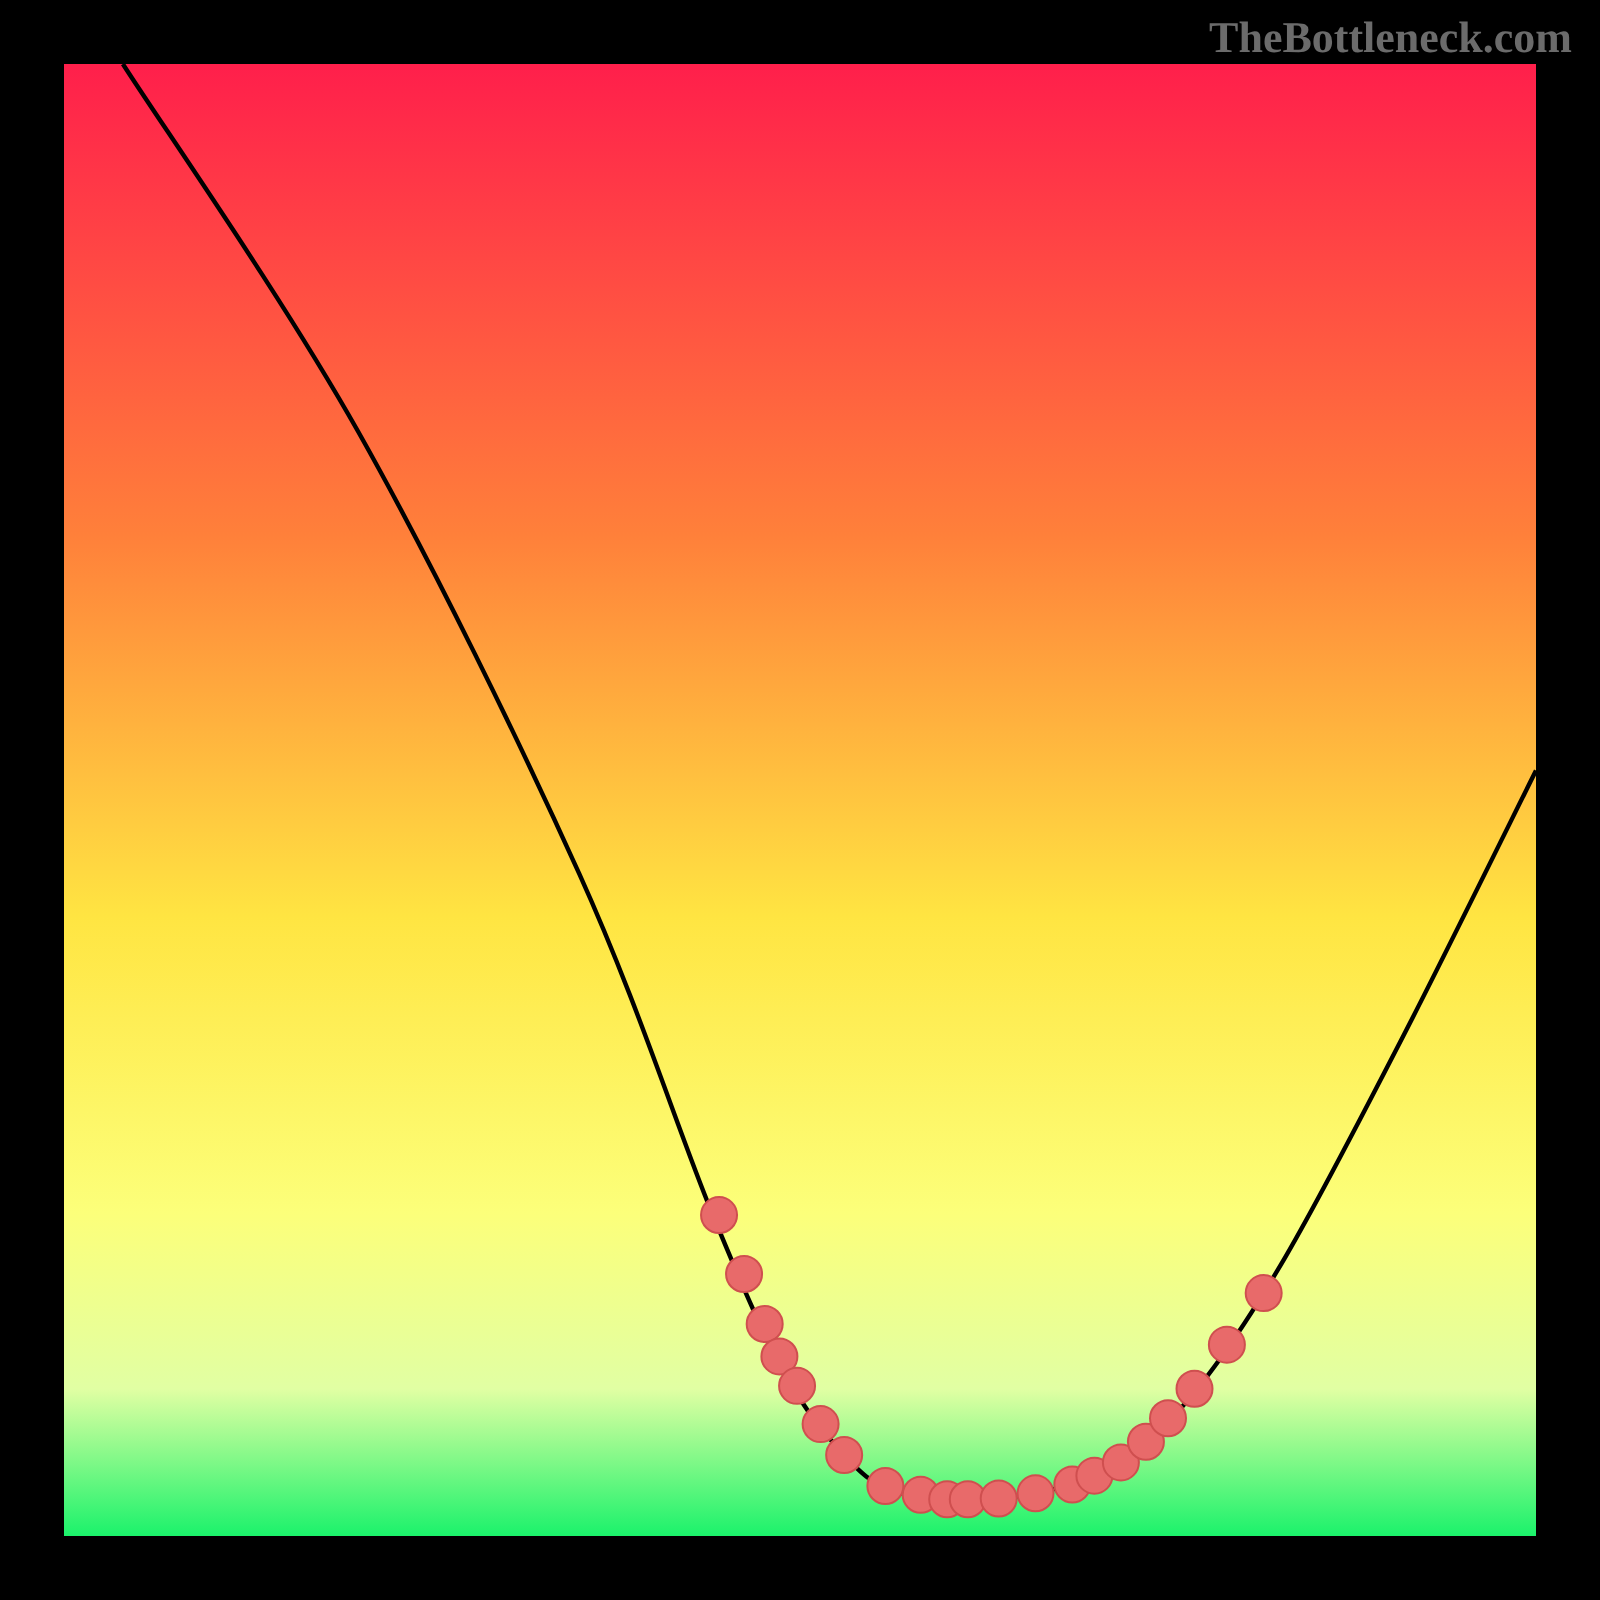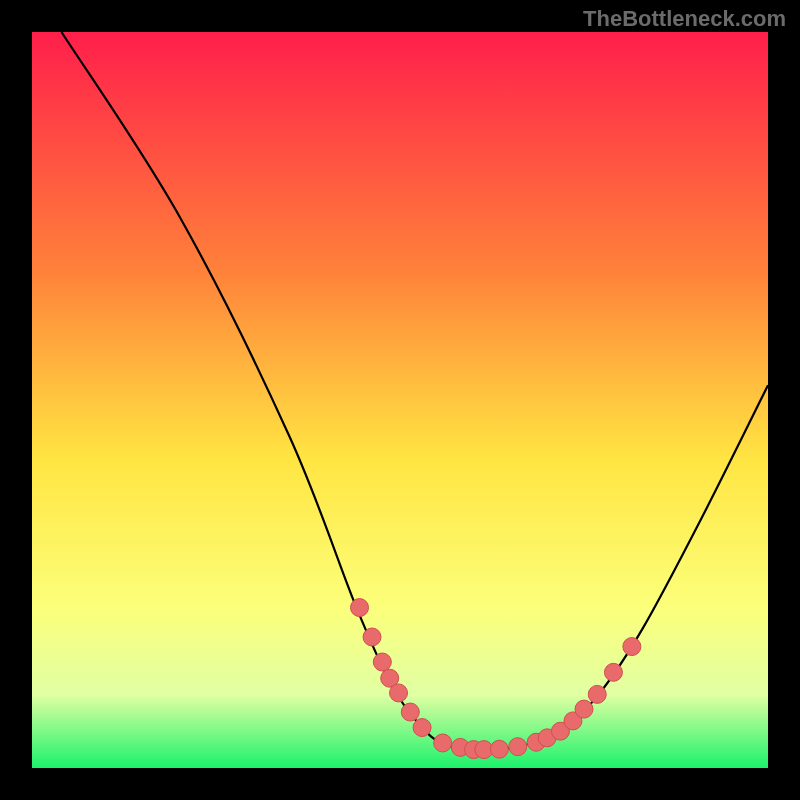--- a/index.html
+++ b/index.html
@@ -22,21 +22,21 @@
     position: absolute;
     left: 32px;
     top: 32px;
     width: 736px;
     height: 736px;
   }
   .watermark {
     position: absolute;
     top: 6px;
     right: 14px;
-    font-family: Liberation Sans, sans-serif;
+    font-family: Liberation Serif, serif;
     font-size: 22px;
     font-weight: 600;
     color: #6b6b6b;
   }
   svg {
     display: block;
   }
 </style>
 </head>
 <body>

